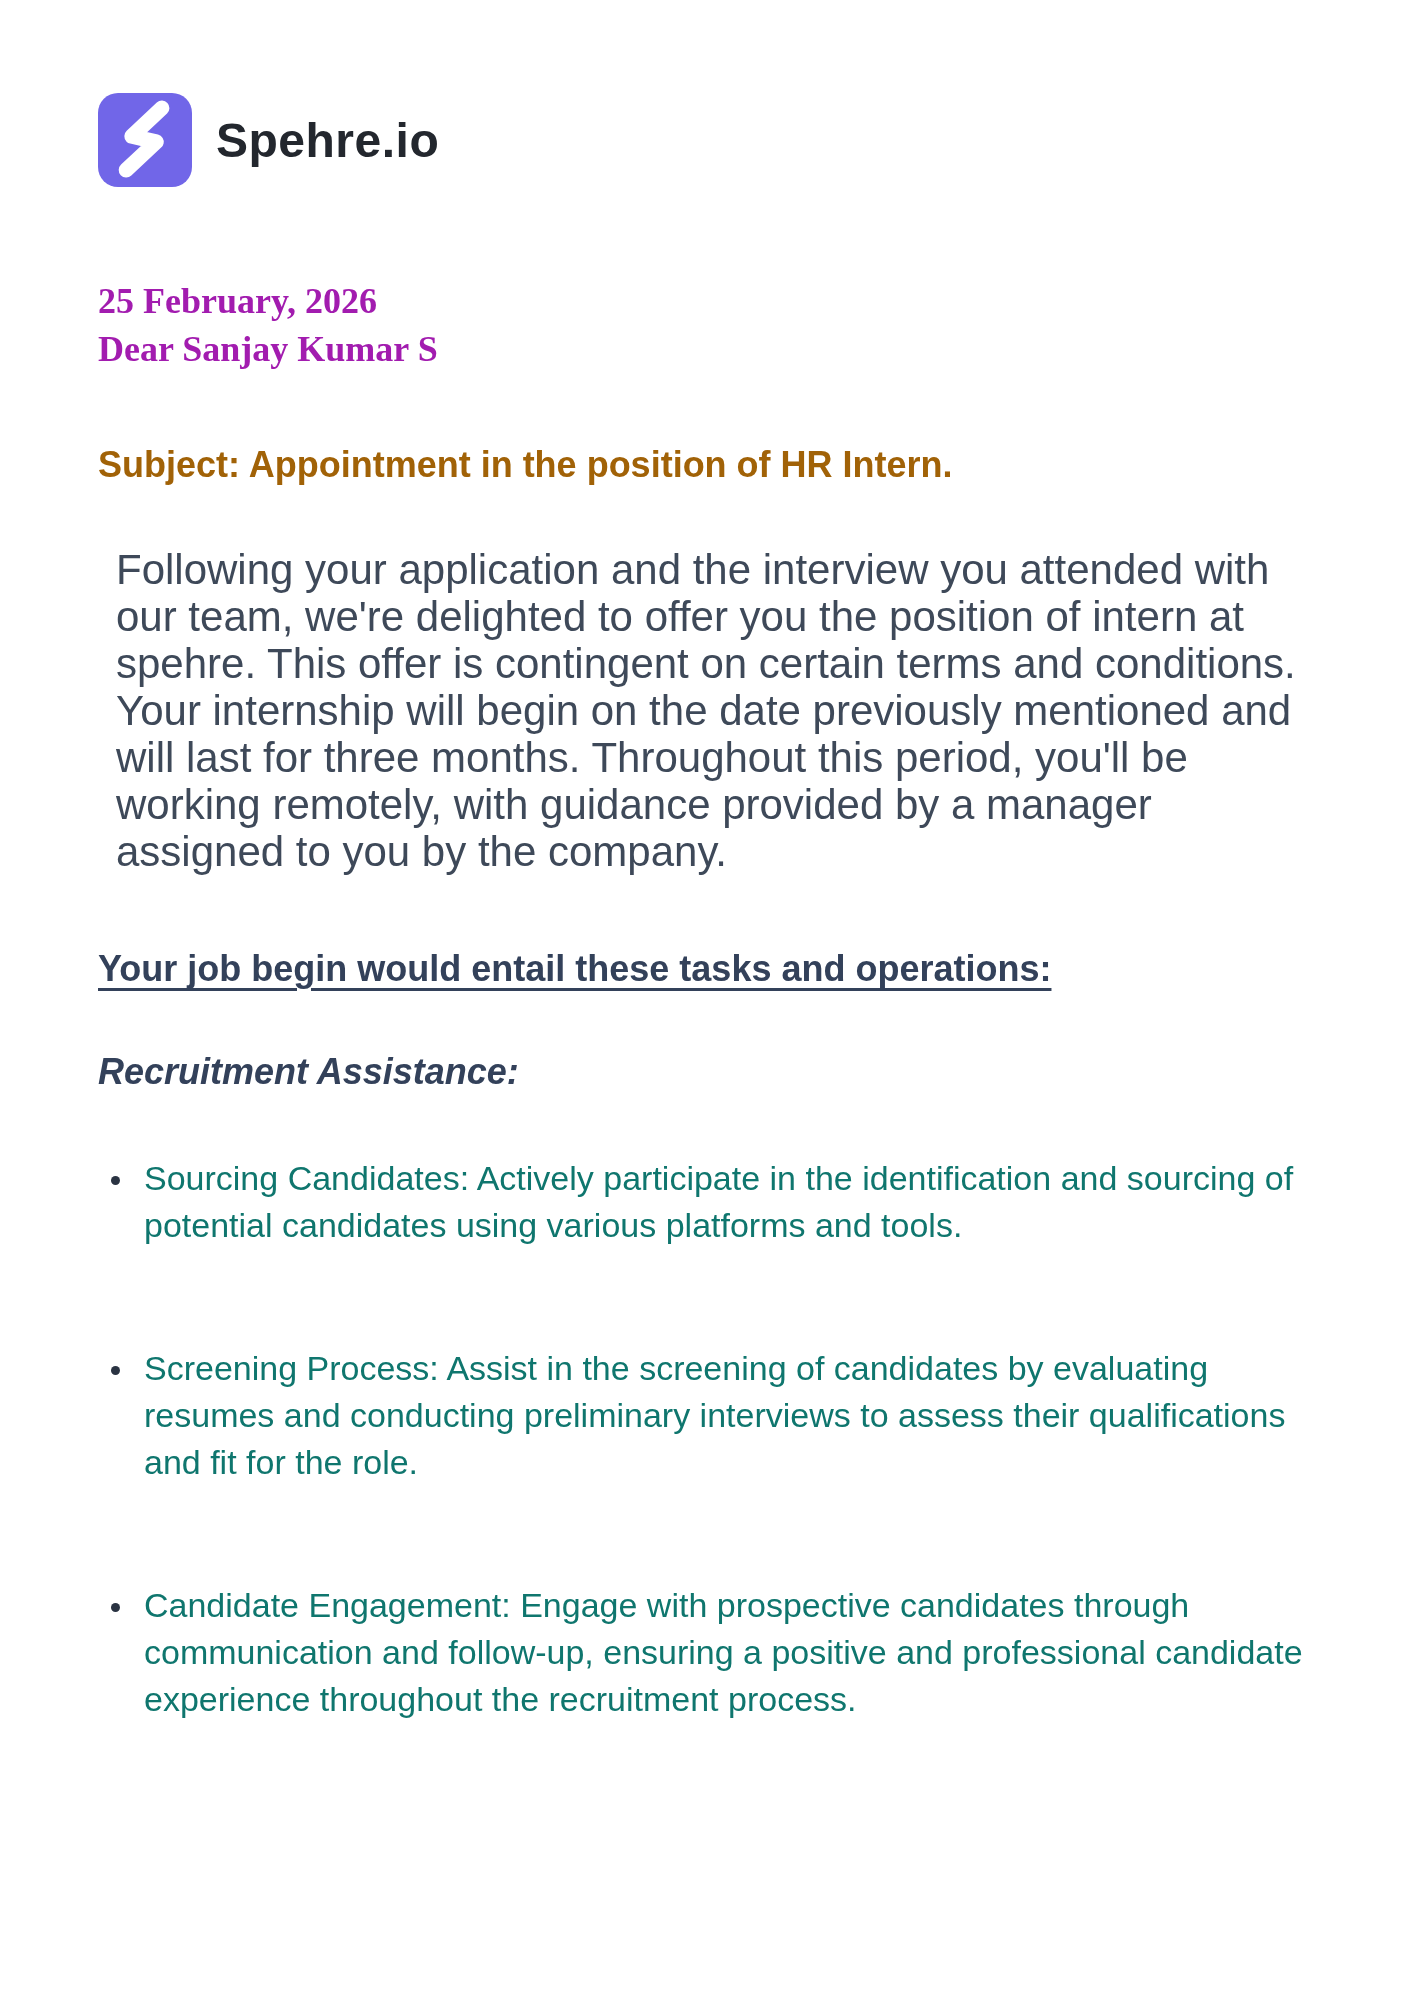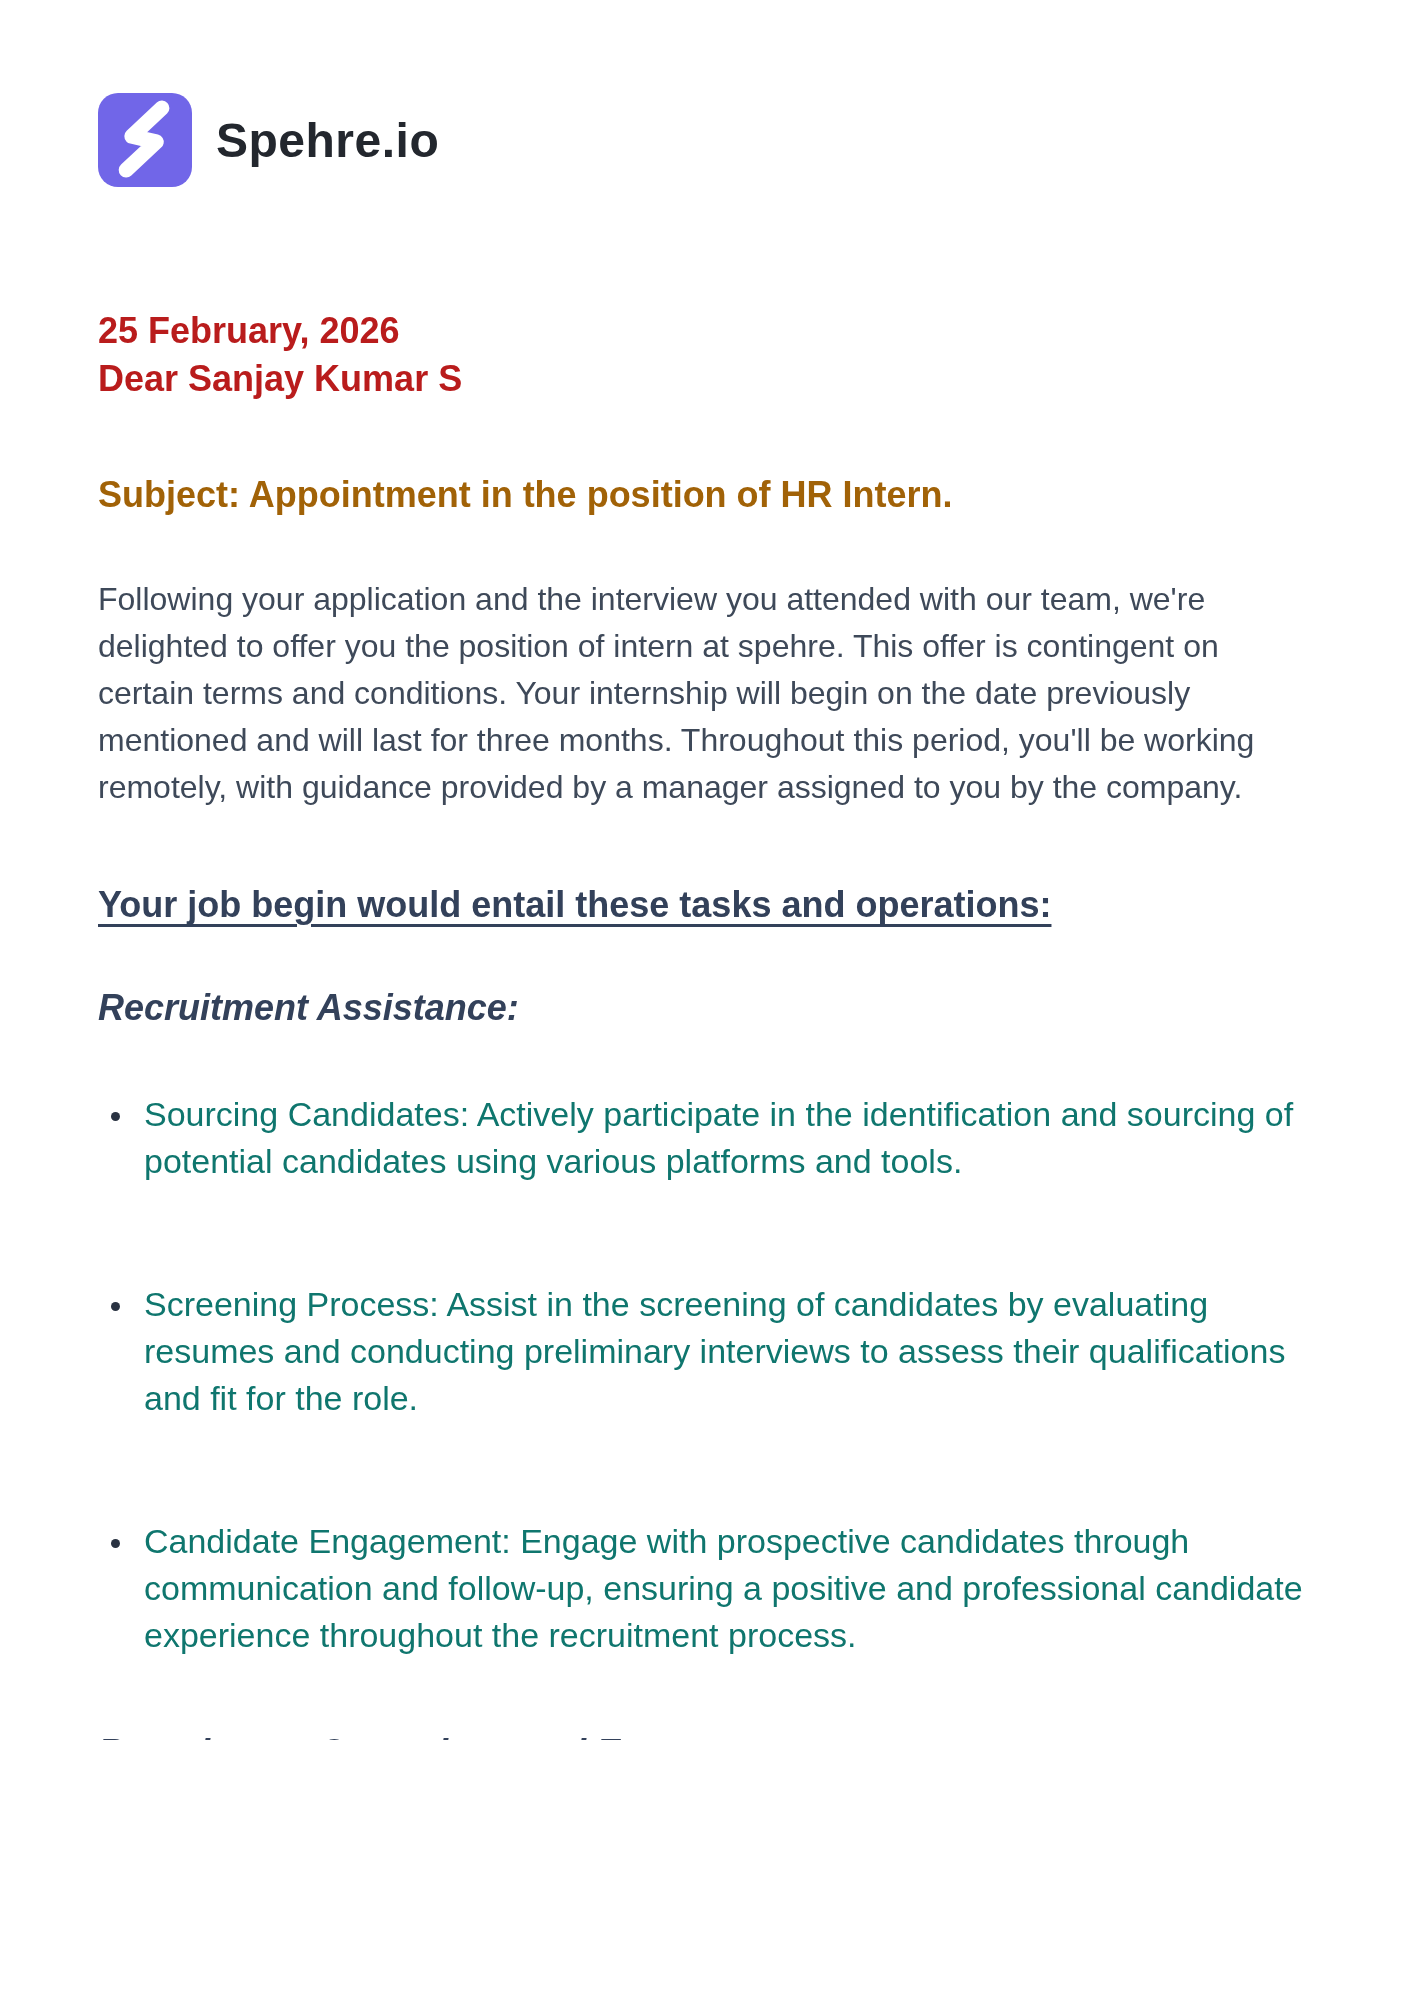--- a/index.html
+++ b/index.html
@@ -33,39 +33,41 @@
     align-items: center;
     justify-content: center;
   }
   .brand-name {
     font-size: 48px;
     font-weight: 700;
     color: #23272E;
     letter-spacing: 0.5px;
   }
   .date-block {
-    margin-top: 120px;
+    margin-top: 90px;
     font-size: 36px;
     font-weight: 700;
-    color: #b91c1c;
+    color: #a21caf;
     line-height: 48px;
+    font-family: Liberation Serif, serif;
   }
   .subject-line {
     margin-top: 68px;
     font-size: 36px;
     font-weight: 700;
     color: #a16207;
     line-height: 47px;
   }
   .intro-paragraph {
     margin-top: 58px;
-    font-size: 32px;
+    font-size: 42px;
     line-height: 47px;
     color: #3E4959;
     max-width: 1222px;
+    margin-left: 18px;
   }
   .tasks-heading {
     margin-top: 70px;
     font-size: 36px;
     font-weight: 700;
     color: #33415A;
     line-height: 47px;
     text-decoration: underline;
     text-decoration-thickness: 3px;
     text-underline-offset: 7px;

